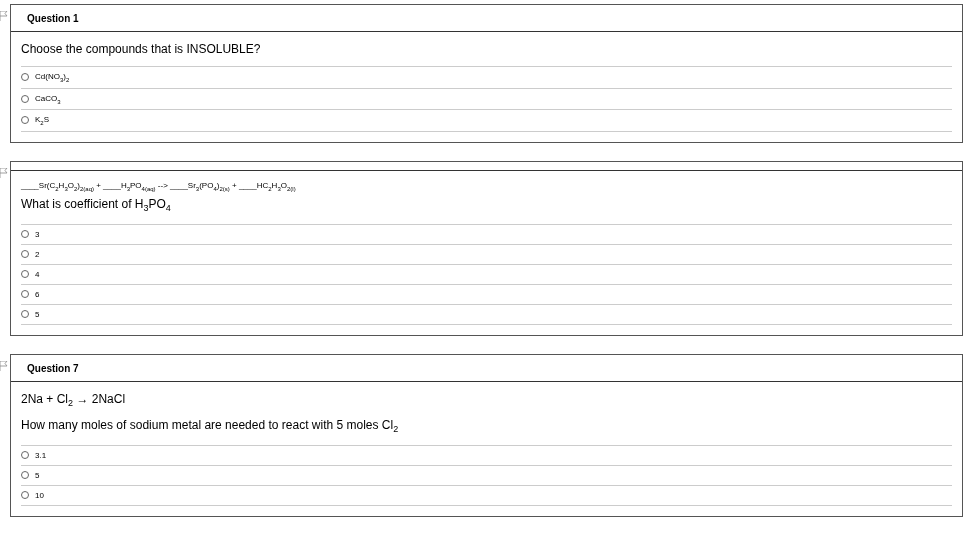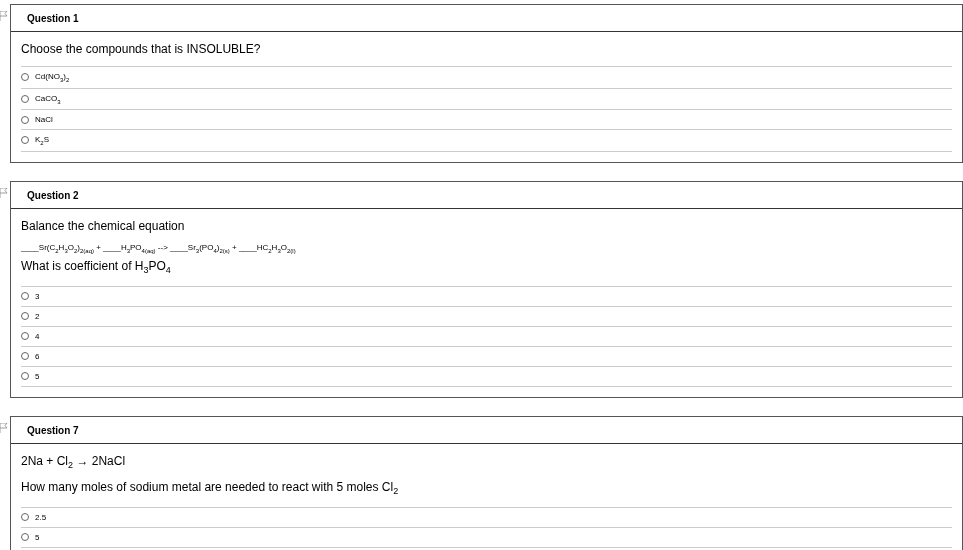--- a/index.html
+++ b/index.html
@@ -76,38 +76,32 @@
     <div class="option-row">
         <span class="radio"></span>
         <span>Cd(NO<sub>3</sub>)<sub>2</sub></span>
       </div>
     <div class="option-row">
         <span class="radio"></span>
         <span>CaCO<sub>3</sub></span>
       </div>
     <div class="option-row">
         <span class="radio"></span>
-        <span>NaCl</span>
-      </div>
-    <div class="option-row">
-        <span class="radio"></span>
         <span>K<sub>2</sub>S</span>
       </div>
   </div>
 </div>
 
 <div class="question-block">
   <span class="flag-icon">
     <svg width="10" height="10" viewBox="0 0 10 10">
         <path d="M1 0 L1 10 M1 0 L8 0 L6 2.5 L8 5 L1 5" fill="none" stroke="#888" stroke-width="0.8"></path>
       </svg>
   </span>
-  <div class="question-title">Question 2</div>
   <div class="hr-title"></div>
-  <div class="prompt-text">Balance the chemical equation</div>
   <div class="equation-line">____Sr(C<sub>2</sub>H<sub>3</sub>O<sub>2</sub>)<sub>2(aq)</sub> + ____H<sub>3</sub>PO<sub>4(aq)</sub> --&gt; ____Sr<sub>3</sub>(PO<sub>4</sub>)<sub>2(s)</sub> + ____HC<sub>2</sub>H<sub>3</sub>O<sub>2(l)</sub></div>
   <div class="prompt-text">What is coefficient of H<sub>3</sub>PO<sub>4</sub></div>
   <div class="options">
     <div class="option-row">
         <span class="radio"></span>
         <span>3</span>
       </div>
     <div class="option-row">
         <span class="radio"></span>
         <span>2</span>
@@ -133,21 +127,21 @@
         <path d="M1 0 L1 10 M1 0 L8 0 L6 2.5 L8 5 L1 5" fill="none" stroke="#888" stroke-width="0.8"></path>
       </svg>
   </span>
   <div class="question-title">Question 7</div>
   <div class="hr-title"></div>
   <div class="prompt-text">2Na + Cl<sub>2</sub> → 2NaCl</div>
   <div class="prompt-text">How many moles of sodium metal are needed to react with 5 moles Cl<sub>2</sub></div>
   <div class="options">
     <div class="option-row">
         <span class="radio"></span>
-        <span>2.5</span>
+        <span>3.1</span>
       </div>
     <div class="option-row">
         <span class="radio"></span>
         <span>5</span>
       </div>
     <div class="option-row">
         <span class="radio"></span>
         <span>10</span>
       </div>
 

